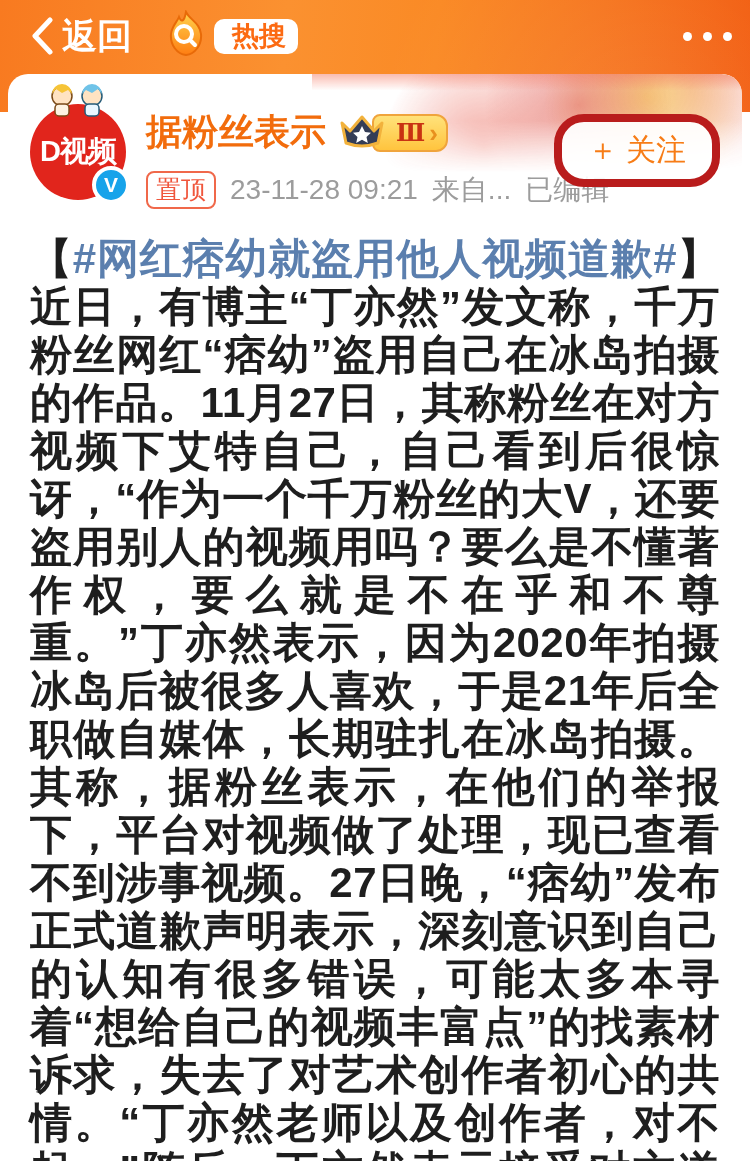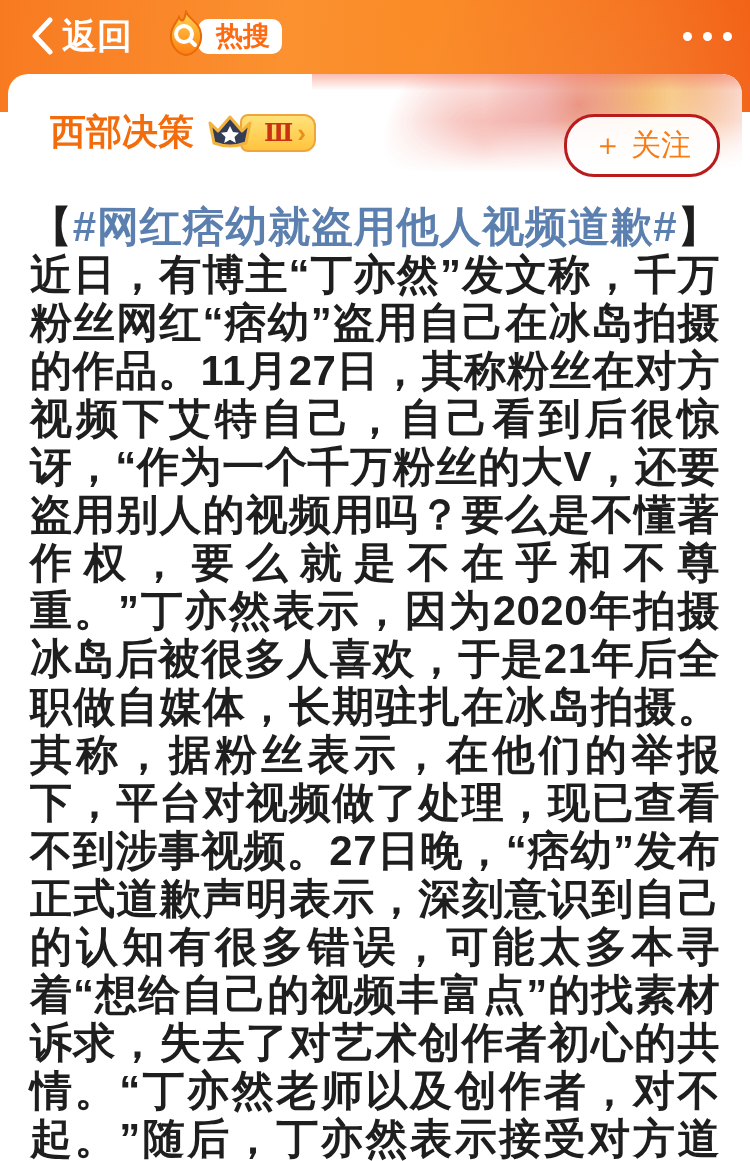--- a/index.html
+++ b/index.html
@@ -10,21 +10,21 @@
   
   .navbar {
     position:absolute; top:0; left:0; width:750px; height:112px;
     background:
       radial-gradient(circle at 85% 120%, rgba(255,255,255,.10), rgba(255,255,255,0) 40%),
       linear-gradient(94deg,#f87a20 0%, #fb9130 38%, #fa8a25 58%, #f25c0e 100%);
   }
   .nav-inner { position:absolute; top:0; left:8px; width:750px; height:72px; display:flex; align-items:center; padding:0 22px; }
   .back-btn { display:flex; align-items:center; gap:8px; color:#fff; font-size:35px; font-weight:700; cursor:pointer; }
   .back-btn svg { display:block; }
-  .hot-cluster { display:flex; align-items:center; margin-left:30px; }
+  .hot-cluster { display:flex; align-items:center; margin-left:30px;gap:16px; }
   .flame-wrap { position:relative; z-index:2; margin-right:-12px; }
   .hot-badge {
     background:#fff; color:#fc6a12; font-size:27px; font-weight:700;
     border-radius:10px; padding:4px 12px 4px 18px; line-height:1; z-index:1;
   }
   .nav-title { color:#fff; font-size:36px; font-weight:700; margin-left:16px; letter-spacing:1px; white-space:nowrap; }
   .more-dots { margin-left:auto; display:flex; gap:11px; cursor:pointer; padding:10px 4px; }
   .more-dots i { width:9px; height:9px; border-radius:50%; background:#fff; }
 
   
@@ -72,21 +72,21 @@
   .vip-chev { color:#e8901e; font-size:26px; font-weight:800; margin-left:4px; line-height:1; }
   .meta-row { display:flex; align-items:center; margin-top:14px; gap:14px; }
   .pin-badge {
     color:#f0563c; border:2px solid #f0684a; border-radius:8px;
     font-size:25px; padding:1px 8px; line-height:1.25; flex:none;
   }
   .meta-text { color:#9c9c9c; font-size:28px; white-space:nowrap; }
 
   .follow-btn {
     position:relative; z-index:3; flex:none; align-self:flex-start; margin-top:22px;
-    border:3px solid #b91c1c; color:#f77c16; background:rgba(255,255,255,.92);
+    border:8px solid #b91c1c; color:#f77c16; background:rgba(255,255,255,.92);
     font-size:30px; font-weight:500; border-radius:30px; padding:8px 26px; cursor:pointer;
     font-family:inherit;
   }
 
   
   .post-text {
     margin-top:26px; font-size:42px; line-height:48px; color:#1e1e1e;
     font-weight:600; text-align:justify; letter-spacing:.5px; word-break:break-all;
   }
   .hashtag { color:#5b7fae; cursor:pointer; }
@@ -131,36 +131,56 @@
           <i></i>
           <i></i>
         </div>
     </div>
   </div>
 
   <div class="card">
     <div class="header-art"></div>
 
     <div class="head-row">
+      <div class="avatar-wrap">
+        <span class="pendant">
+          <svg width="64" height="34" viewBox="0 0 64 34">
+            <circle cx="16" cy="12" r="10" fill="#ffe3c2" stroke="#7a4a18" stroke-width="1.5"></circle>
+            <path d="M6 10 A10 10 0 0 1 26 10 L22 6 L16 9 L10 5 Z" fill="#f6c437"></path>
+            <rect x="9" y="20" width="14" height="12" rx="4" fill="#fdf3e2" stroke="#7a4a18" stroke-width="1.5"></rect>
+            <circle cx="46" cy="12" r="10" fill="#ffe3c2" stroke="#245a77" stroke-width="1.5"></circle>
+            <path d="M36 10 A10 10 0 0 1 56 10 L52 5 L46 9 L40 6 Z" fill="#6fc3e8"></path>
+            <rect x="39" y="20" width="14" height="12" rx="4" fill="#eaf7ff" stroke="#245a77" stroke-width="1.5"></rect>
+          </svg>
+        </span>
+        <div class="avatar">D视频</div>
+        <div class="v-badge">V</div>
+      </div>
 
       <div class="info-col">
         <div class="name-row">
-          <span class="author">西部决策</span>
+          <span class="author">据粉丝表示</span>
           <span class="vip-badge">
             <span style="position:relative;z-index:2;">
               <svg width="52" height="44" viewBox="0 0 52 44">
                 <path d="M6 14 L14 22 L26 8 L38 22 L46 14 L42 34 Q26 40 10 34 Z" fill="#343d56" stroke="#f2b23c" stroke-width="3" stroke-linejoin="round"></path>
                 <path d="M26 17 l3 6 6 .7 -4.5 4.2 1.3 6.1 -5.8-3.2 -5.8 3.2 1.3-6.1 -4.5-4.2 6-.7 Z" fill="#ffffff"></path>
               </svg>
             </span>
             <span class="vip-pill">
               <span class="vip-roman">Ⅲ</span>
               <span class="vip-chev">›</span>
             </span>
           </span>
+        </div>
+        <div class="meta-row">
+          <span class="pin-badge">置顶</span>
+          <span class="meta-text">23-11-28 09:21</span>
+          <span class="meta-text">来自...</span>
+          <span class="meta-text">已编辑</span>
         </div>
       </div>
 
       <button class="follow-btn">＋ 关注</button>
     </div>
 
     <div class="post-text">
       <span>【</span><span class="hashtag">#网红痞幼就盗用他人视频道歉#</span><span>】</span><span>近日，有博主“丁亦然”发文称，千万粉丝网红“痞幼”盗用自己在冰岛拍摄的作品。11月27日，其称粉丝在对方视频下艾特自己，自己看到后很惊讶，“作为一个千万粉丝的大V，还要盗用别人的视频用吗？要么是不懂著作权，要么就是不在乎和不尊重。”丁亦然表示，因为2020年拍摄冰岛后被很多人喜欢，于是21年后全职做自媒体，长期驻扎在冰岛拍摄。其称，据粉丝表示，在他们的举报下，平台对视频做了处理，现已查看不到涉事视频。27日晚，“痞幼”发布正式道歉声明表示，深刻意识到自己的认知有很多错误，可能太多本寻着“想给自己的视频丰富点”的找素材诉求，失去了对艺术创作者初心的共情。“丁亦然老师以及创作者，对不起。”随后，丁亦然表示接受对方道歉，也无任何其他诉求，只想以此事为例，告诉大家要尊重版权。（九派新闻）</span>
       <span class="video-link"><span><svg width="36" height="28" viewBox="0 0 36 28">
               <rect x="2" y="4" width="22" height="20" rx="5" fill="none" stroke="#5b84bb" stroke-width="4"></rect>

